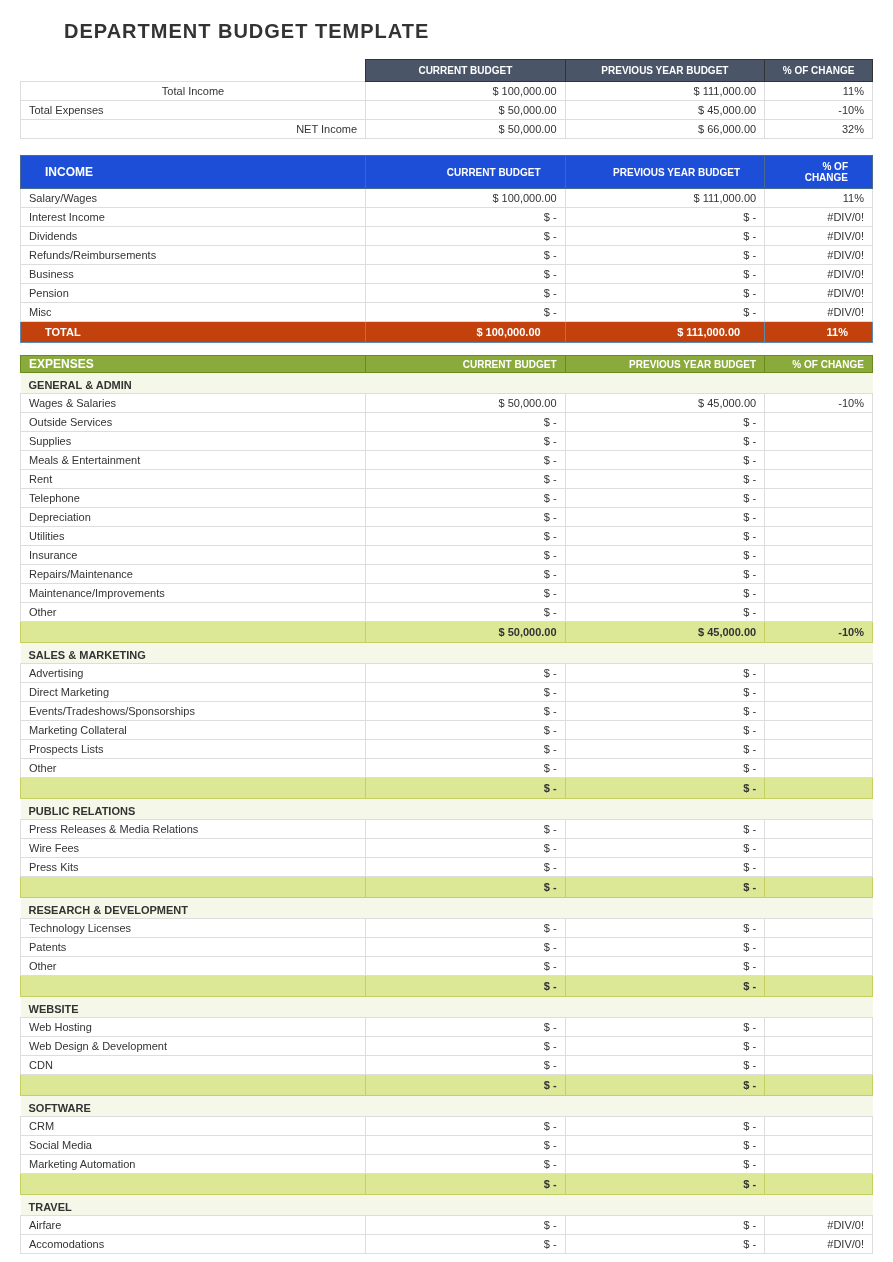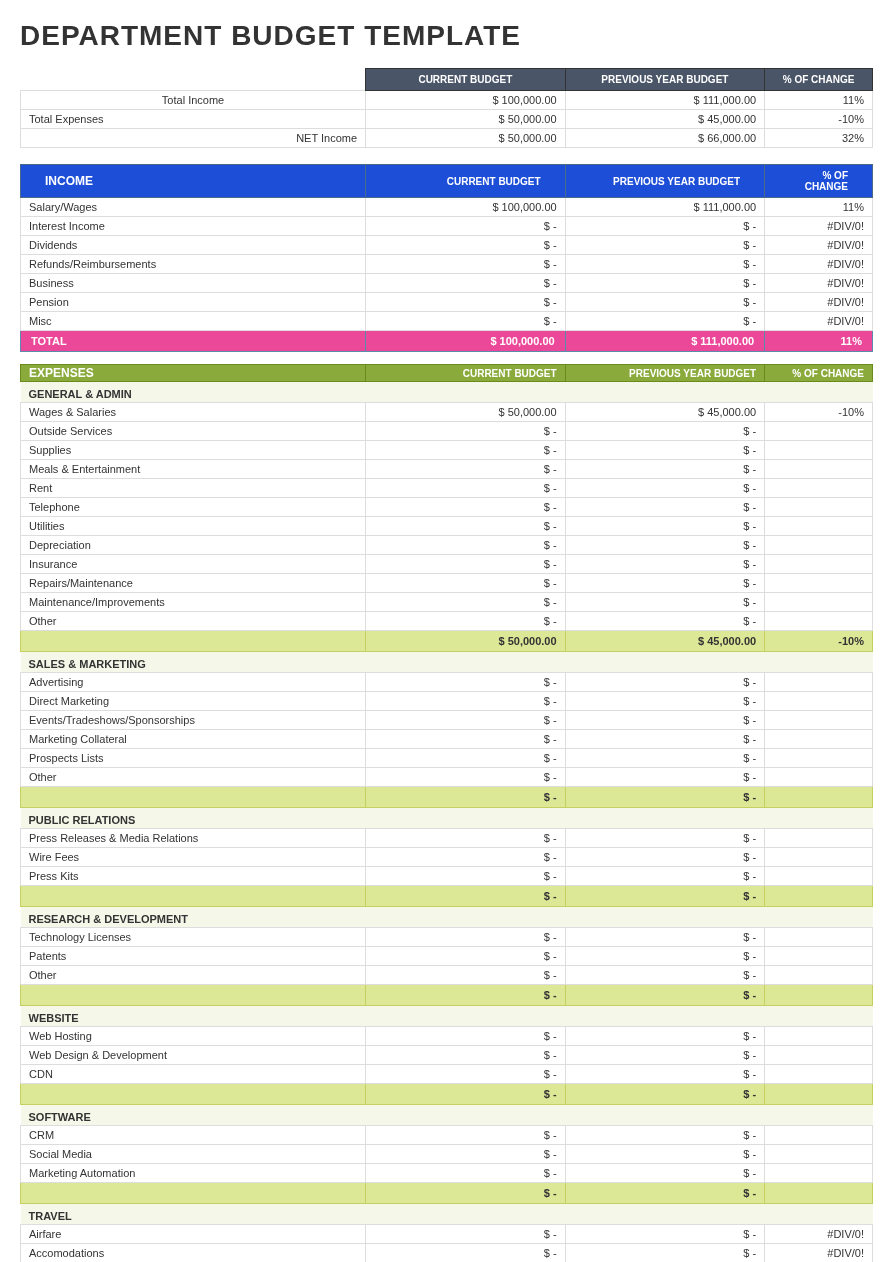--- a/index.html
+++ b/index.html
@@ -6,25 +6,26 @@
     body {
       font-family: Arial, sans-serif;
       font-size: 11px;
       background: #fff;
       color: #333;
       padding: 20px;
       width: 893px;
     }
 
     .page-title {
-      font-size: 28px;
+      font-size: 20px;
       font-weight: bold;
       color: #333;
       margin-bottom: 16px;
       letter-spacing: 1px;
+      margin-left: 44px;
     }
 
     table {
       width: 100%;
       border-collapse: collapse;
       margin-bottom: 12px;
     }
 
     .summary-table {
       margin-bottom: 16px;
@@ -37,24 +38,24 @@
     }
 
     .value-cell {
       text-align: right;
       padding: 4px 8px;
       border: 1px solid #ddd;
       background: #fff;
     }
 
     .income-total-row td {
-      background-color: #ec4899;
+      background-color: #c2410c;
       color: #fff;
       font-weight: bold;
-      padding: 4px 10px;
+      padding: 4px 24px;
       border: 1px solid #5b8aad;
     }
 
     .sub-section-label {
       font-weight: bold;
       padding: 6px 20px 2px 8px;
       background: #f5f7e8;
       border-bottom: none;
     }
 
@@ -283,27 +284,27 @@
     <td class="value-cell">$ -</td>
     <td class="value-cell"></td>
   </tr>
   <tr class="data-row">
     <td>Telephone</td>
     <td class="value-cell">$ -</td>
     <td class="value-cell">$ -</td>
     <td class="value-cell"></td>
   </tr>
   <tr class="data-row">
+    <td>Depreciation</td>
+    <td class="value-cell">$ -</td>
+    <td class="value-cell">$ -</td>
+    <td class="value-cell"></td>
+  </tr>
+  <tr class="data-row">
     <td>Utilities</td>
-    <td class="value-cell">$ -</td>
-    <td class="value-cell">$ -</td>
-    <td class="value-cell"></td>
-  </tr>
-  <tr class="data-row">
-    <td>Depreciation</td>
     <td class="value-cell">$ -</td>
     <td class="value-cell">$ -</td>
     <td class="value-cell"></td>
   </tr>
   <tr class="data-row">
     <td>Insurance</td>
     <td class="value-cell">$ -</td>
     <td class="value-cell">$ -</td>
     <td class="value-cell"></td>
   </tr>

